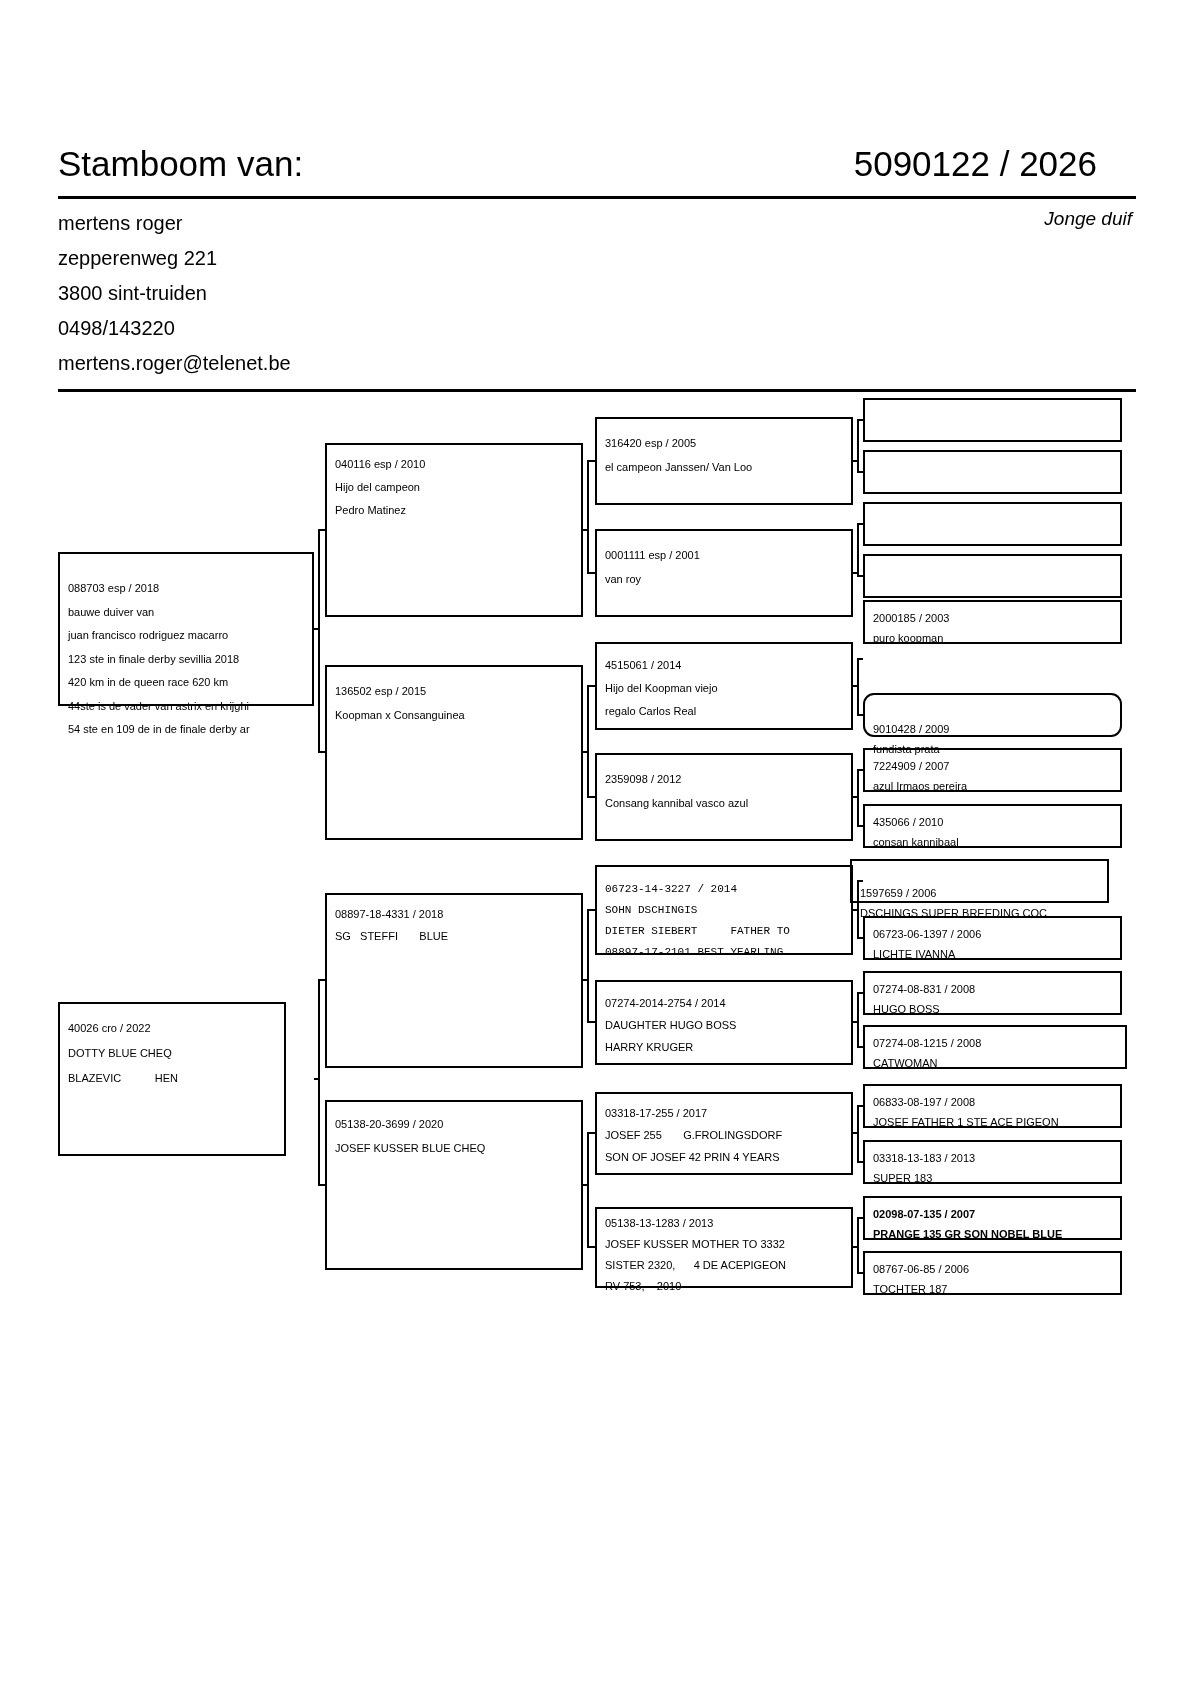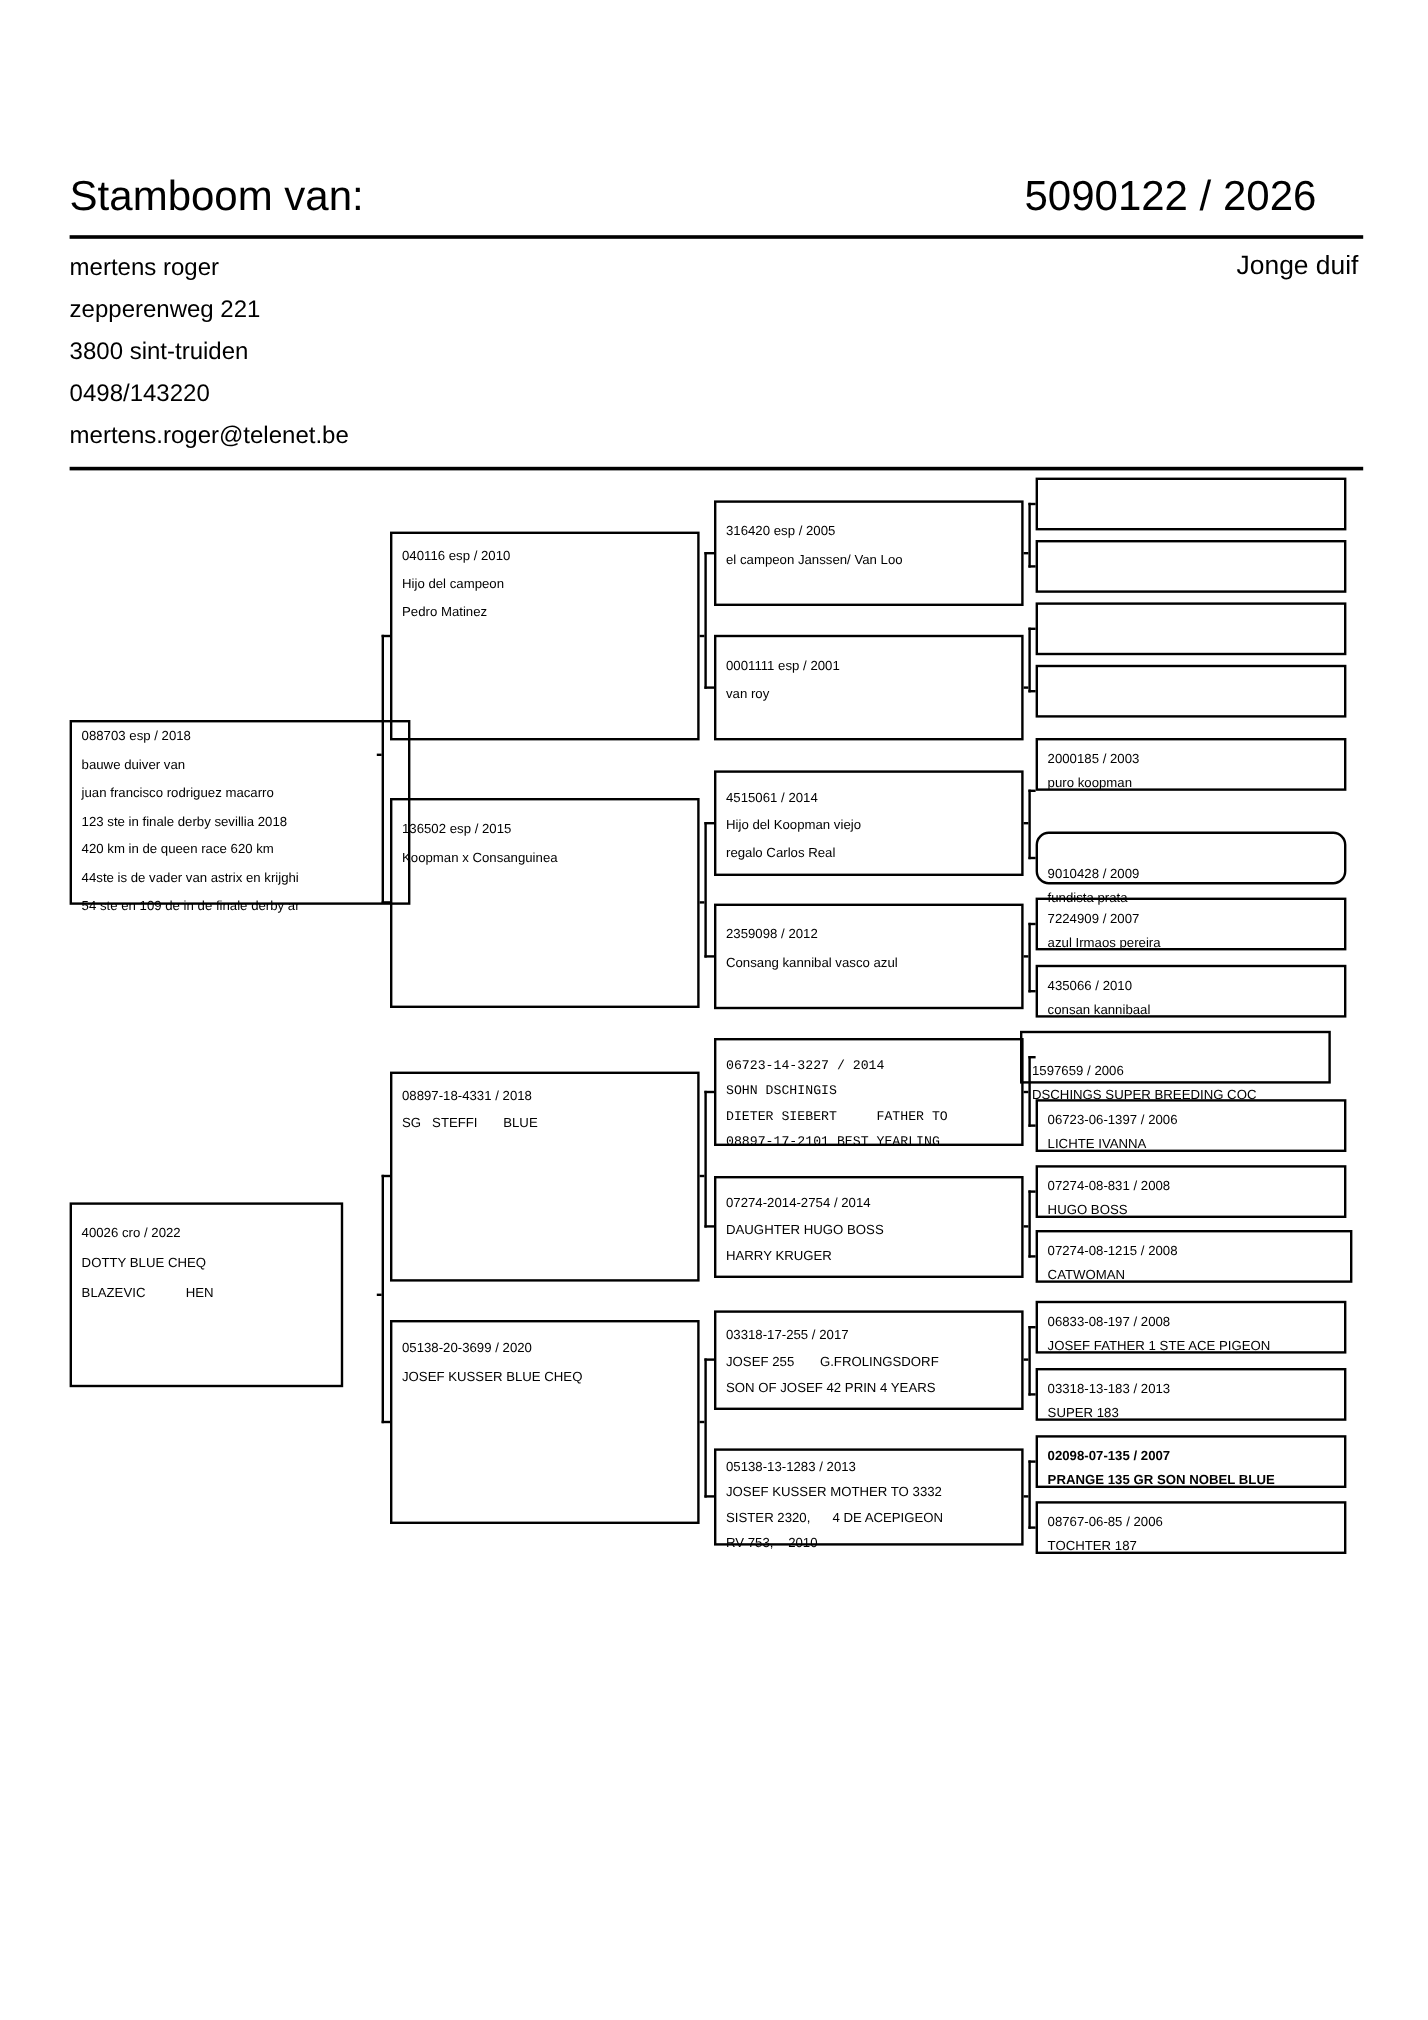--- a/index.html
+++ b/index.html
@@ -8,21 +8,21 @@
     font-family:"Liberation Sans","DejaVu Sans",sans-serif; color:#000;
     overflow:hidden; margin:0 auto;
   }
   .abs { position:absolute; }
   #title-left { left:58px; top:144px; font-size:35px; }
   #title-right { right:93px; top:144px; font-size:35px; }
   .rule { left:58px; width:1078px; height:3px; background:#000; }
   #rule-top { top:196px; }
   #rule-bottom { top:389px; }
   #owner-block { left:58px; top:206px; font-size:20px; line-height:35px; }
-  #bird-type { right:58px; top:208px; font-size:22px; }
+  #bird-type { right:58px; top:208px; font-size:19px;font-style:italic; }
   .pbox {
     position:absolute; border:2px solid #000; background:transparent;
     box-sizing:border-box; font-size:11px; overflow:visible;
   }
   .pbox .line { white-space:pre; padding:0 8px; }
   .cline { position:absolute; background:#000; }
 </style>
 </head>
 <body>
 
@@ -36,21 +36,21 @@
     <div>mertens roger</div>
     <div>zepperenweg  221</div>
     <div>3800  sint-truiden</div>
     <div>0498/143220</div>
     <div>mertens.roger@telenet.be</div>
   </div>
   <div class="abs" id="bird-type">Jonge duif</div>
 
   <div class="abs rule" id="rule-bottom"></div>
 
-  <div class="pbox" style="left:58px;top:552px;width:284px;height:154px;padding-top:1px;line-height:23.5px;margin-top:48px;">
+  <div class="pbox" style="left:58px;top:552px;width:256px;height:154px;padding-top:23px;line-height:23.5px;">
       <div class="line">088703 esp / 2018</div>
       <div class="line">bauwe duiver van</div>
       <div class="line">juan francisco rodriguez macarro</div>
       <div class="line">123 ste in finale derby sevillia 2018</div>
       <div class="line">420 km in de queen race 620 km</div>
       <div class="line">44ste is de vader van astrix en krijghi</div>
       <div class="line">54 ste en 109 de in de finale derby ar</div>
     </div>
   <div class="pbox" style="left:58px;top:1002px;width:228px;height:154px;padding-top:12px;line-height:25px;">
       <div class="line">40026 cro / 2022</div>
@@ -113,21 +113,21 @@
       <div class="line">05138-13-1283 / 2013</div>
       <div class="line">JOSEF KUSSER MOTHER TO 3332</div>
       <div class="line">SISTER 2320,      4 DE ACEPIGEON</div>
       <div class="line">RV 753,    2010</div>
     </div>
 
   <div class="pbox g4" style="left:863px;top:398px;width:259px;height:44px;padding-top:6px;line-height:20px;"></div>
   <div class="pbox g4" style="left:863px;top:450px;width:259px;height:44px;padding-top:6px;line-height:20px;"></div>
   <div class="pbox g4" style="left:863px;top:502px;width:259px;height:44px;padding-top:6px;line-height:20px;"></div>
   <div class="pbox g4" style="left:863px;top:554px;width:259px;height:44px;padding-top:6px;line-height:20px;"></div>
-  <div class="pbox g4" style="left:863px;top:615px;width:259px;height:44px;padding-top:6px;line-height:20px;">
+  <div class="pbox g4" style="left:863px;top:600px;width:259px;height:44px;padding-top:6px;line-height:20px;">
       <div class="line">2000185 / 2003</div>
       <div class="line">puro koopman</div>
     </div>
   <div class="pbox g4" style="left:863px;top:693px;width:259px;height:44px;padding-top:24px;line-height:20px;border-radius:11px;">
       <div class="line">9010428 / 2009</div>
       <div class="line">fundista prata</div>
     </div>
   <div class="pbox g4" style="left:863px;top:748px;width:259px;height:44px;padding-top:6px;line-height:20px;">
       <div class="line">7224909 / 2007</div>
       <div class="line">azul Irmaos pereira</div>

